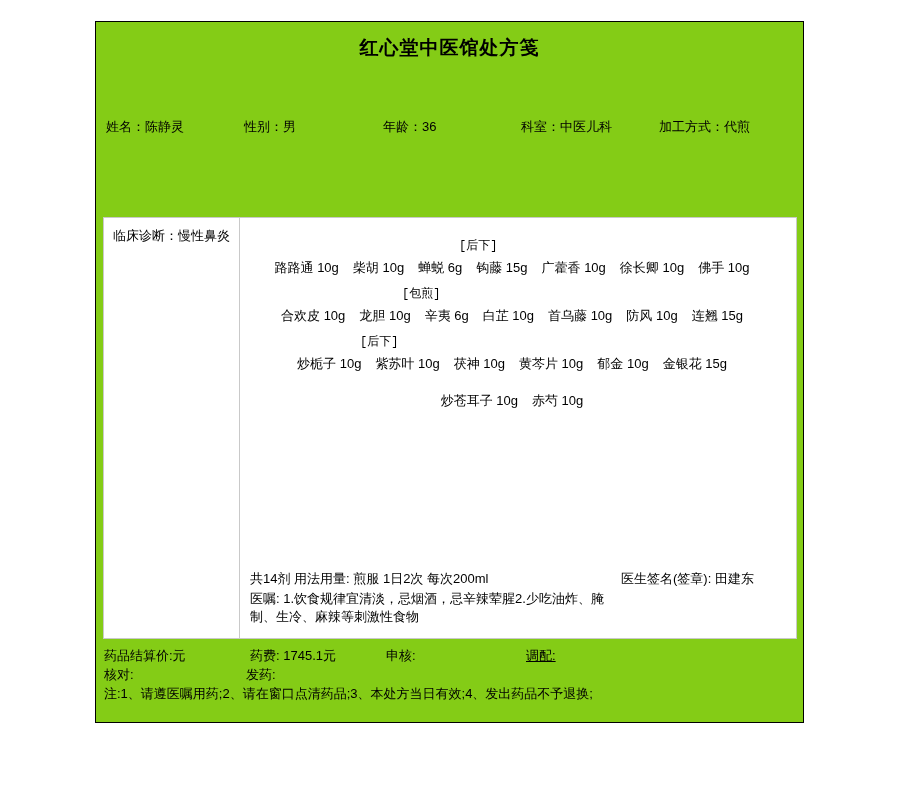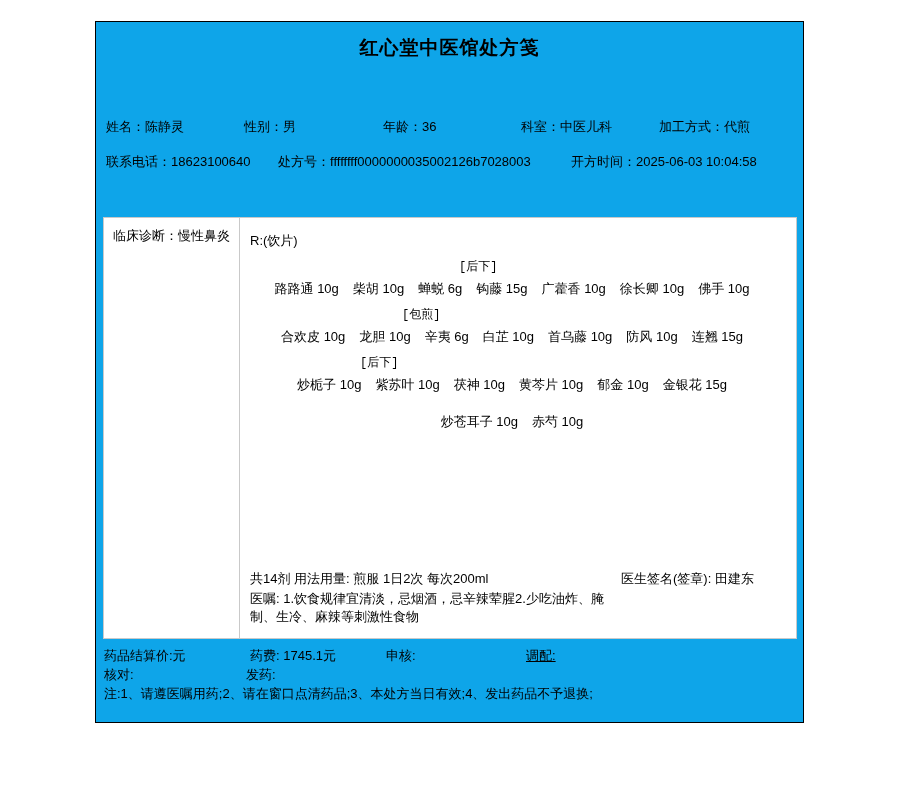--- a/index.html
+++ b/index.html
@@ -3,21 +3,21 @@
 <meta charset="utf-8">
 <style>
   html,body{margin:0;padding:0;}
   body{
     width:900px;height:800px;position:relative;background:#ffffff;
     font-family:"Liberation Sans","DejaVu Sans",sans-serif;
     color:#000;
   }
   .sheet{
     position:absolute;left:95px;top:21px;width:709px;height:702px;
-    border:1px solid #000;background:#0ea5e9;box-sizing:border-box;
+    border:1px solid #000;background:#84cc16;box-sizing:border-box;
   }
   .title{
     position:absolute;top:13px;left:0;width:100%;
     text-align:center;font-size:19px;font-weight:bold;letter-spacing:1px;
   }
   .info-row{position:absolute;left:0;width:100%;height:16px;font-size:13px;}
   .info-row span{position:absolute;white-space:nowrap;}
   .row1{top:96px;}
   .row2{top:131px;}
   .f-name{left:10px;} .f-gender{left:148px;} .f-age{left:287px;}
@@ -64,30 +64,24 @@
   <div class="title">红心堂中医馆处方笺</div>
 
   <div class="info-row row1">
     <span class="f-name">姓名：陈静灵</span>
     <span class="f-gender">性别：男</span>
     <span class="f-age">年龄：36</span>
     <span class="f-dept">科室：中医儿科</span>
     <span class="f-process">加工方式：代煎</span>
   </div>
 
-  <div class="info-row row2">
-    <span class="f-phone">联系电话：18623100640</span>
-    <span class="f-rxno">处方号：ffffffff0000000035002126b7028003</span>
-    <span class="f-time">开方时间：2025-06-03 10:04:58</span>
-  </div>
 
   <div class="rx-table">
     <div class="diag-cell">临床诊断：慢性鼻炎</div>
     <div class="rx-cell">
-      <div class="rx-header">R:(饮片)</div>
       <div id="rx-groups">
           <div class="rx-label g0">[后下]</div>
           <div class="rx-meds"><span class="herb">路路通 10g</span><span class="herb">柴胡 10g</span><span class="herb">蝉蜕 6g</span><span class="herb">钩藤 15g</span><span class="herb">广藿香 10g</span><span class="herb">徐长卿 10g</span><span class="herb">佛手 10g</span></div>
           <div class="rx-label g1">[包煎]</div>
           <div class="rx-meds"><span class="herb">合欢皮 10g</span><span class="herb">龙胆 10g</span><span class="herb">辛夷 6g</span><span class="herb">白芷 10g</span><span class="herb">首乌藤 10g</span><span class="herb">防风 10g</span><span class="herb">连翘 15g</span></div>
           <div class="rx-label g2">[后下]</div>
           <div class="rx-meds"><span class="herb">炒栀子 10g</span><span class="herb">紫苏叶 10g</span><span class="herb">茯神 10g</span><span class="herb">黄芩片 10g</span><span class="herb">郁金 10g</span><span class="herb">金银花 15g</span></div>
           <div class="rx-meds no-label"><span class="herb">炒苍耳子 10g</span><span class="herb">赤芍 10g</span></div>
         </div>
       <div class="usage-block">

